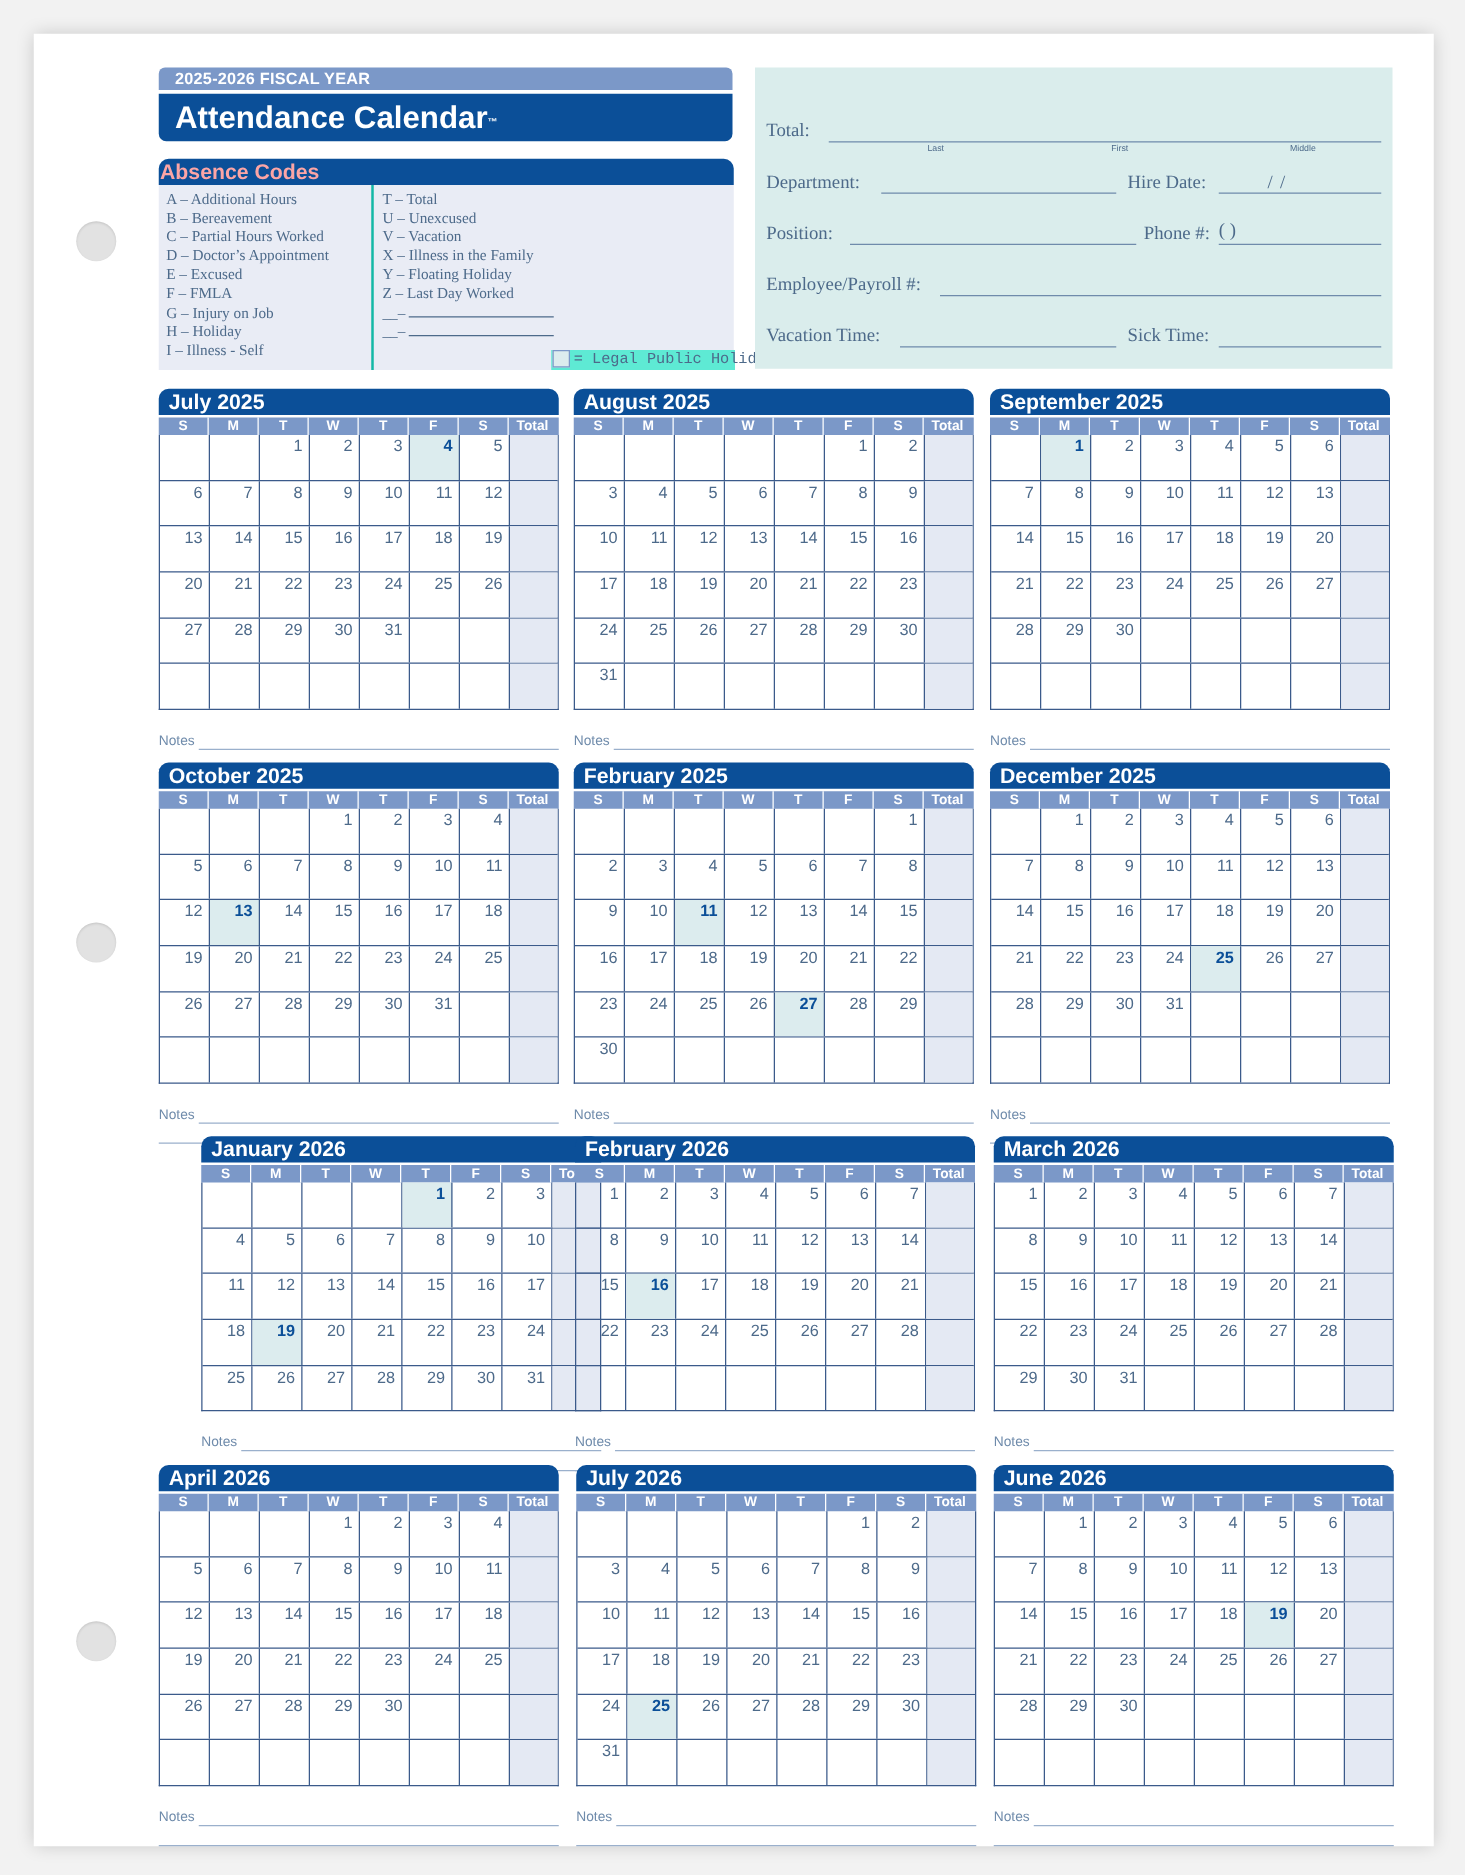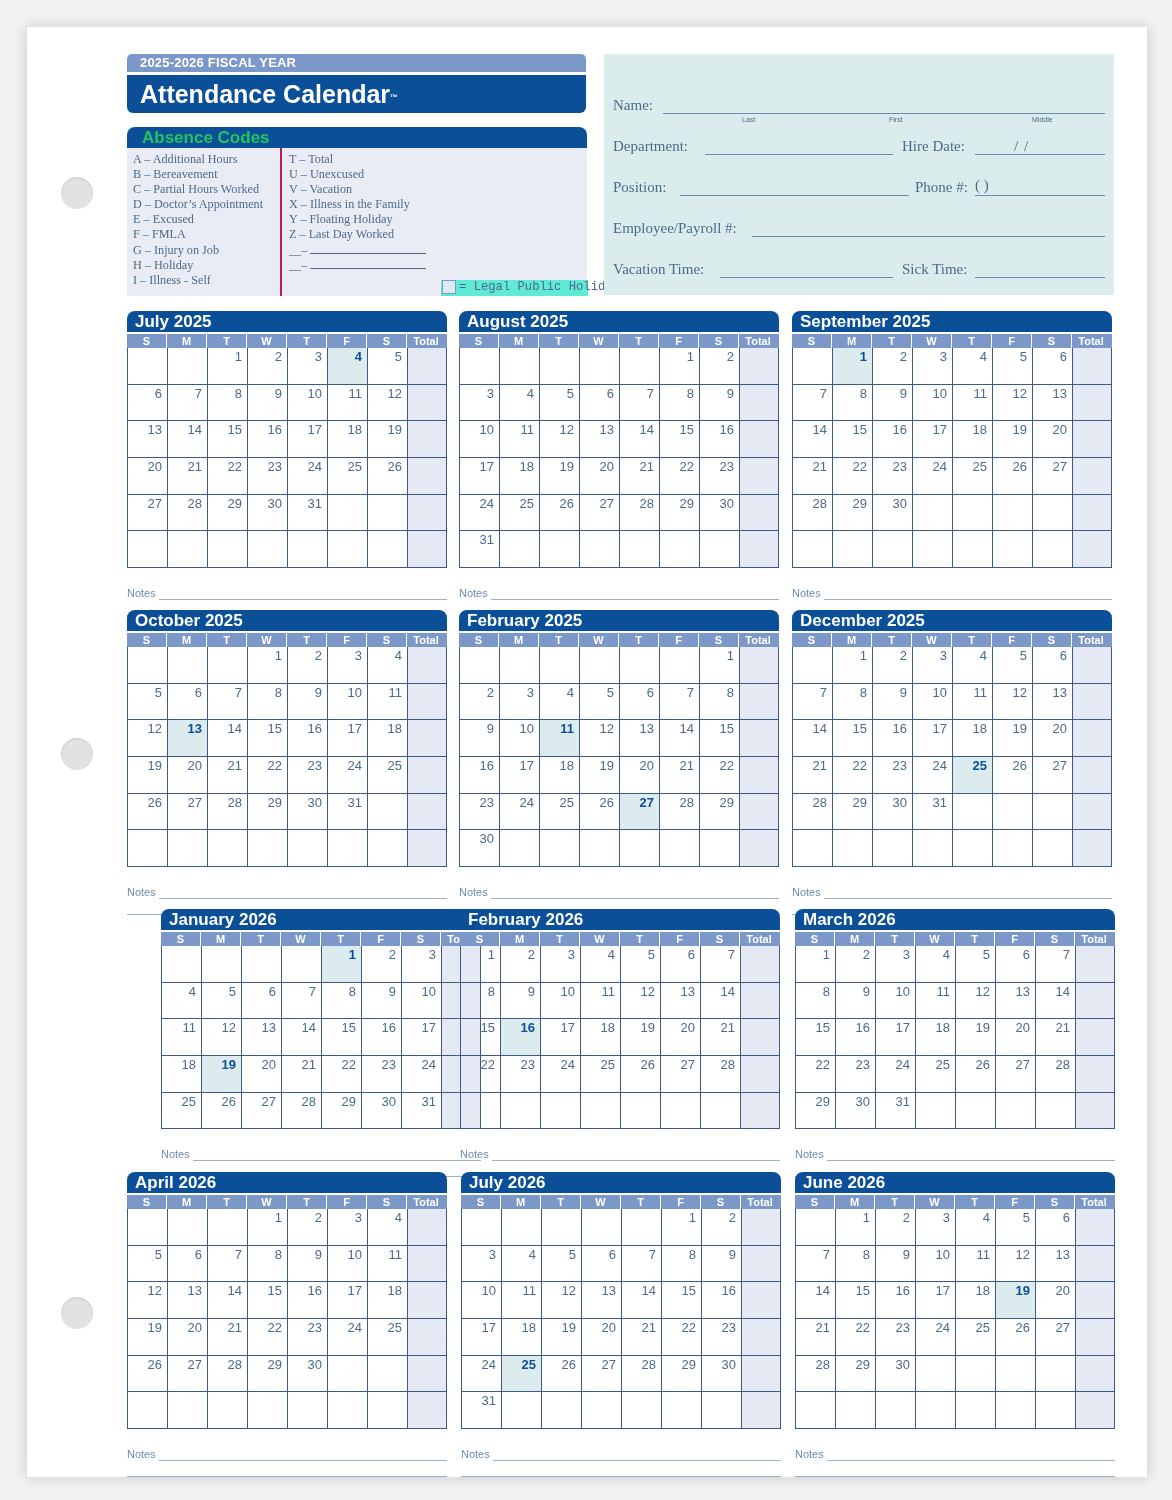--- a/index.html
+++ b/index.html
@@ -3,24 +3,24 @@
 <meta charset="utf-8">
 <style>
   html,body{margin:0;padding:0;}
   body{width:1172px;height:1500px;background:#f2f2f2;position:relative;overflow:hidden;font-family:"Liberation Sans","DejaVu Sans",sans-serif;}
   .sheet{position:absolute;left:27px;top:27px;width:1120px;height:1450px;background:#fff;box-shadow:0 0 14px rgba(0,0,0,0.18);}
   .hole{position:absolute;left:61px;width:32px;height:32px;border-radius:50%;background:#e2e2e2;box-shadow:inset 0 1px 2px rgba(0,0,0,0.12);}
   
   .fy-bar{position:absolute;left:127px;top:54px;width:459px;height:18px;background:#7b98c8;border-radius:5px 5px 0 0;color:#fff;font-weight:bold;font-size:13px;line-height:18px;padding-left:13px;box-sizing:border-box;letter-spacing:0.2px;}
   .title-bar{position:absolute;left:127px;top:75px;width:459px;height:38px;background:#0b4f98;border-radius:0 0 6px 6px;color:#fff;font-weight:bold;font-size:25px;line-height:38px;padding-left:13px;box-sizing:border-box;}
   .title-bar sup{font-size:8px;vertical-align:top;position:relative;top:4px;}
-  .codes-head{position:absolute;left:127px;top:127px;width:460px;height:21px;background:#0b4f98;border-radius:8px 8px 0 0;color:#22c55e;font-weight:bold;font-size:17px;line-height:21px;padding-left:15px;box-sizing:border-box;}
+  .codes-head{position:absolute;left:127px;top:127px;width:460px;height:21px;background:#0b4f98;border-radius:8px 8px 0 0;color:#fca5a5;font-weight:bold;font-size:17px;line-height:21px;padding-left:1px;box-sizing:border-box;}
   .codes-body{position:absolute;left:127px;top:148px;width:460px;height:148px;background:#e9ecf5;display:flex;}
   .codes-col{box-sizing:border-box;padding:4px 0 0 6px;font-family:"Liberation Serif","DejaVu Serif",serif;font-size:12.2px;color:#4d6a8a;line-height:15.1px;white-space:nowrap;}
-  .codes-col.c1{width:155px;border-right:2px solid #be185d;}
+  .codes-col.c1{width:172px;border-right:2px solid #14b8a6;}
   .codes-col.c2{width:155px;border-right:2px solid #8ea3c4;padding-left:7px;}
   .codes-col.c3{width:150px;padding-left:7px;}
   .blank-line{display:inline-block;width:116px;border-bottom:1px solid #4d6a8a;height:10px;vertical-align:baseline;}
   .legend{position:absolute;left:441px;top:280px;font-family:Liberation Mono, monospace;font-size:12.2px;color:#4d6a8a;white-space:nowrap;background:#5eead4;padding:0 0 0 1px;height:16px;width:146px;line-height:15px;}
   .legend-swatch{display:inline-block;width:12px;height:12px;border:1px solid #7b98c8;background:#dcecee;vertical-align:middle;margin-right:3px;}
   
   .info{position:absolute;left:604px;top:54px;width:510px;height:241px;background:#daedec;font-family:"Liberation Serif","DejaVu Serif",serif;color:#4d6a8a;font-size:15px;}
   .fld{position:absolute;white-space:nowrap;}
   .uline{position:absolute;border-bottom:1px solid #6f8bab;height:0;}
   .subcap{position:absolute;font-family:"Liberation Sans","DejaVu Sans",sans-serif;font-size:7px;color:#4d6a8a;}
@@ -72,21 +72,21 @@
       <div>X – Illness in the Family</div>
       <div>Y – Floating Holiday</div>
       <div>Z – Last Day Worked</div>
       <div>__– <span class="blank-line"></span></div>
       <div>__– <span class="blank-line"></span></div>
     </div>
 </div>
 <div class="legend"><span class="legend-swatch"></span><span>= Legal Public Holidays</span></div>
 
 <div class="info">
-  <span class="fld" style="left:9px;top:43px">Name:</span>
+  <span class="fld" style="left:9px;top:43px">Total:</span>
   <div class="uline" style="left:59px;right:9px;top:59px"></div>
   <span class="subcap" style="left:138px;top:62px">Last</span>
   <span class="subcap" style="left:285px;top:62px">First</span>
   <span class="subcap" style="left:428px;top:62px">Middle</span>
 
   <span class="fld" style="left:9px;top:84px">Department:</span>
   <div class="uline" style="left:101px;width:188px;top:100px"></div>
   <span class="fld" style="left:298px;top:84px">Hire Date:</span>
   <div class="uline" style="left:371px;right:9px;top:100px"></div>
   <span class="fld" style="left:410px;top:84px;letter-spacing:1px">/        /</span>

